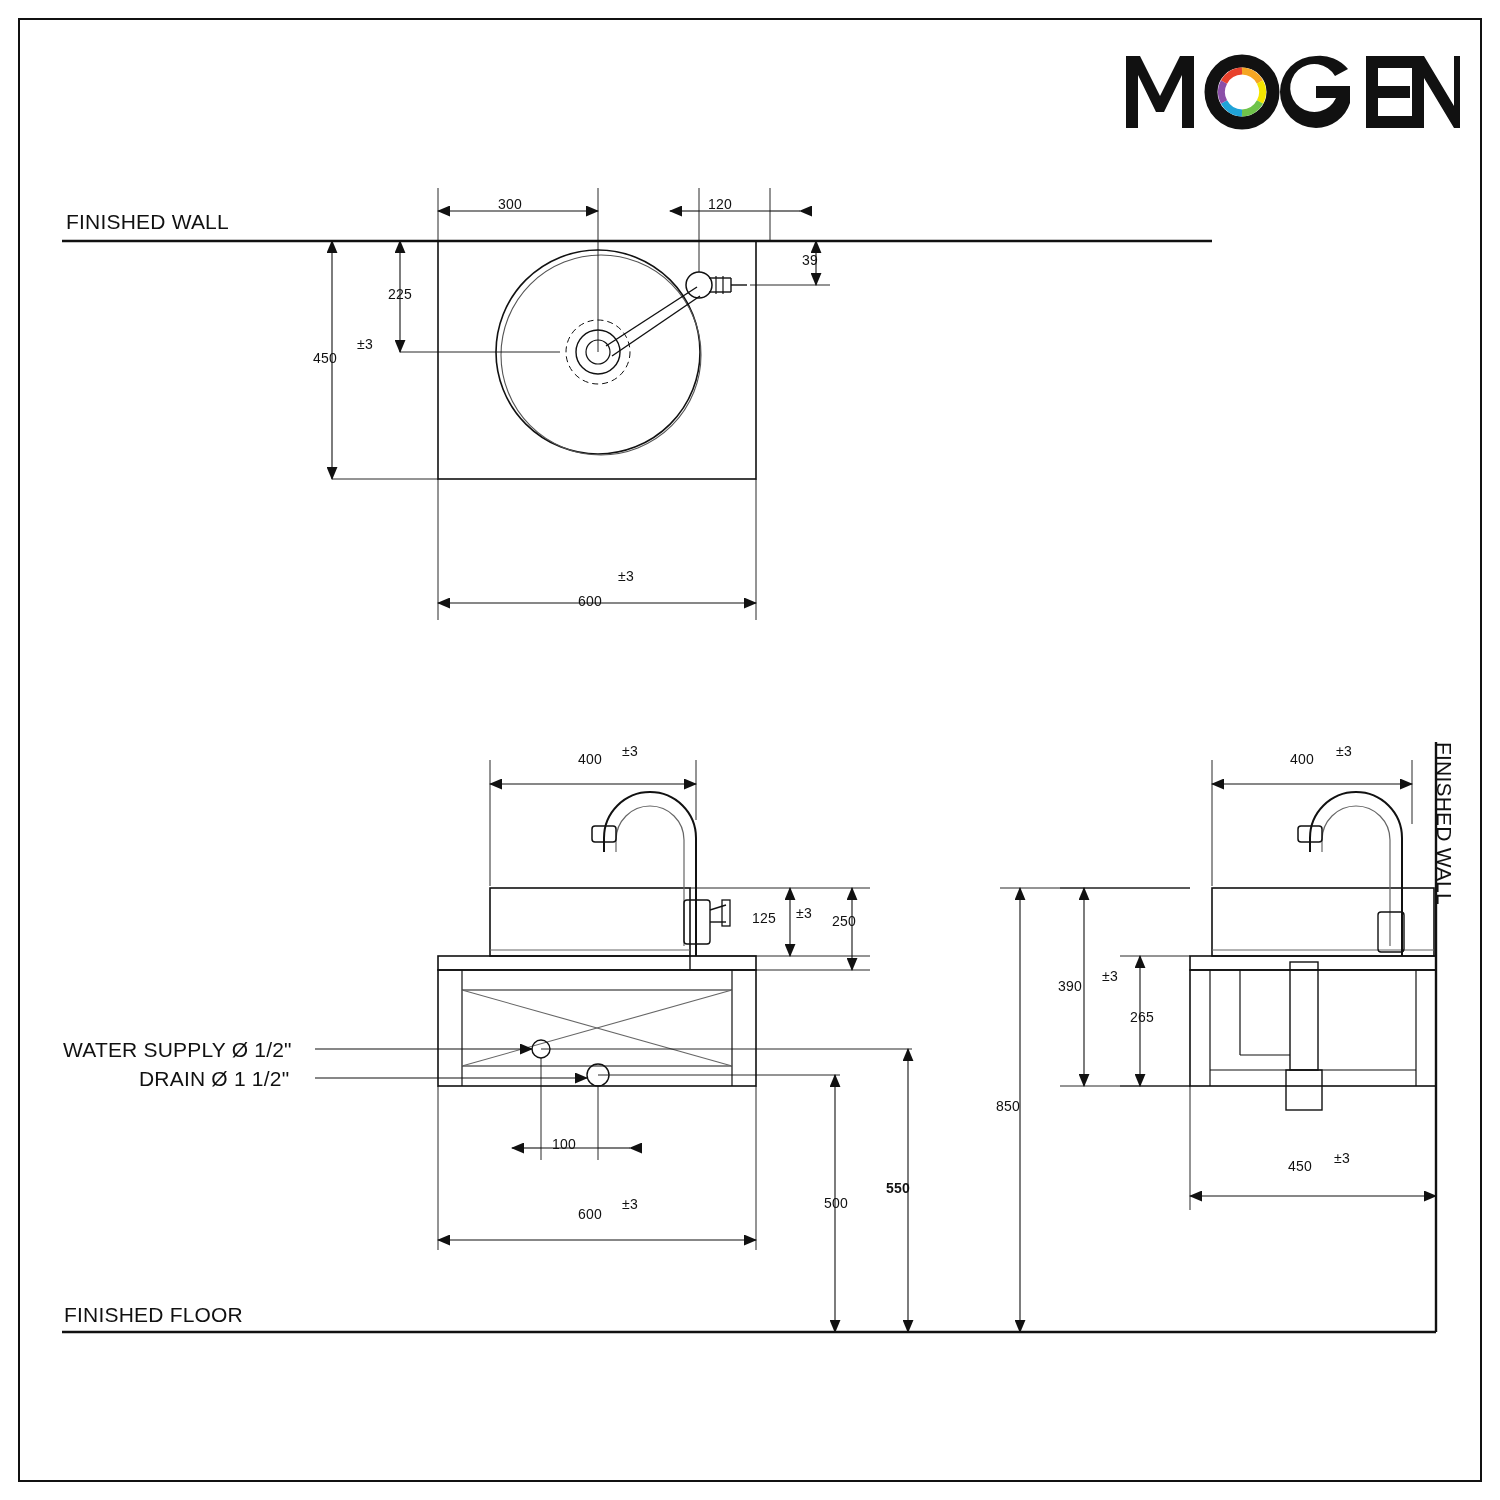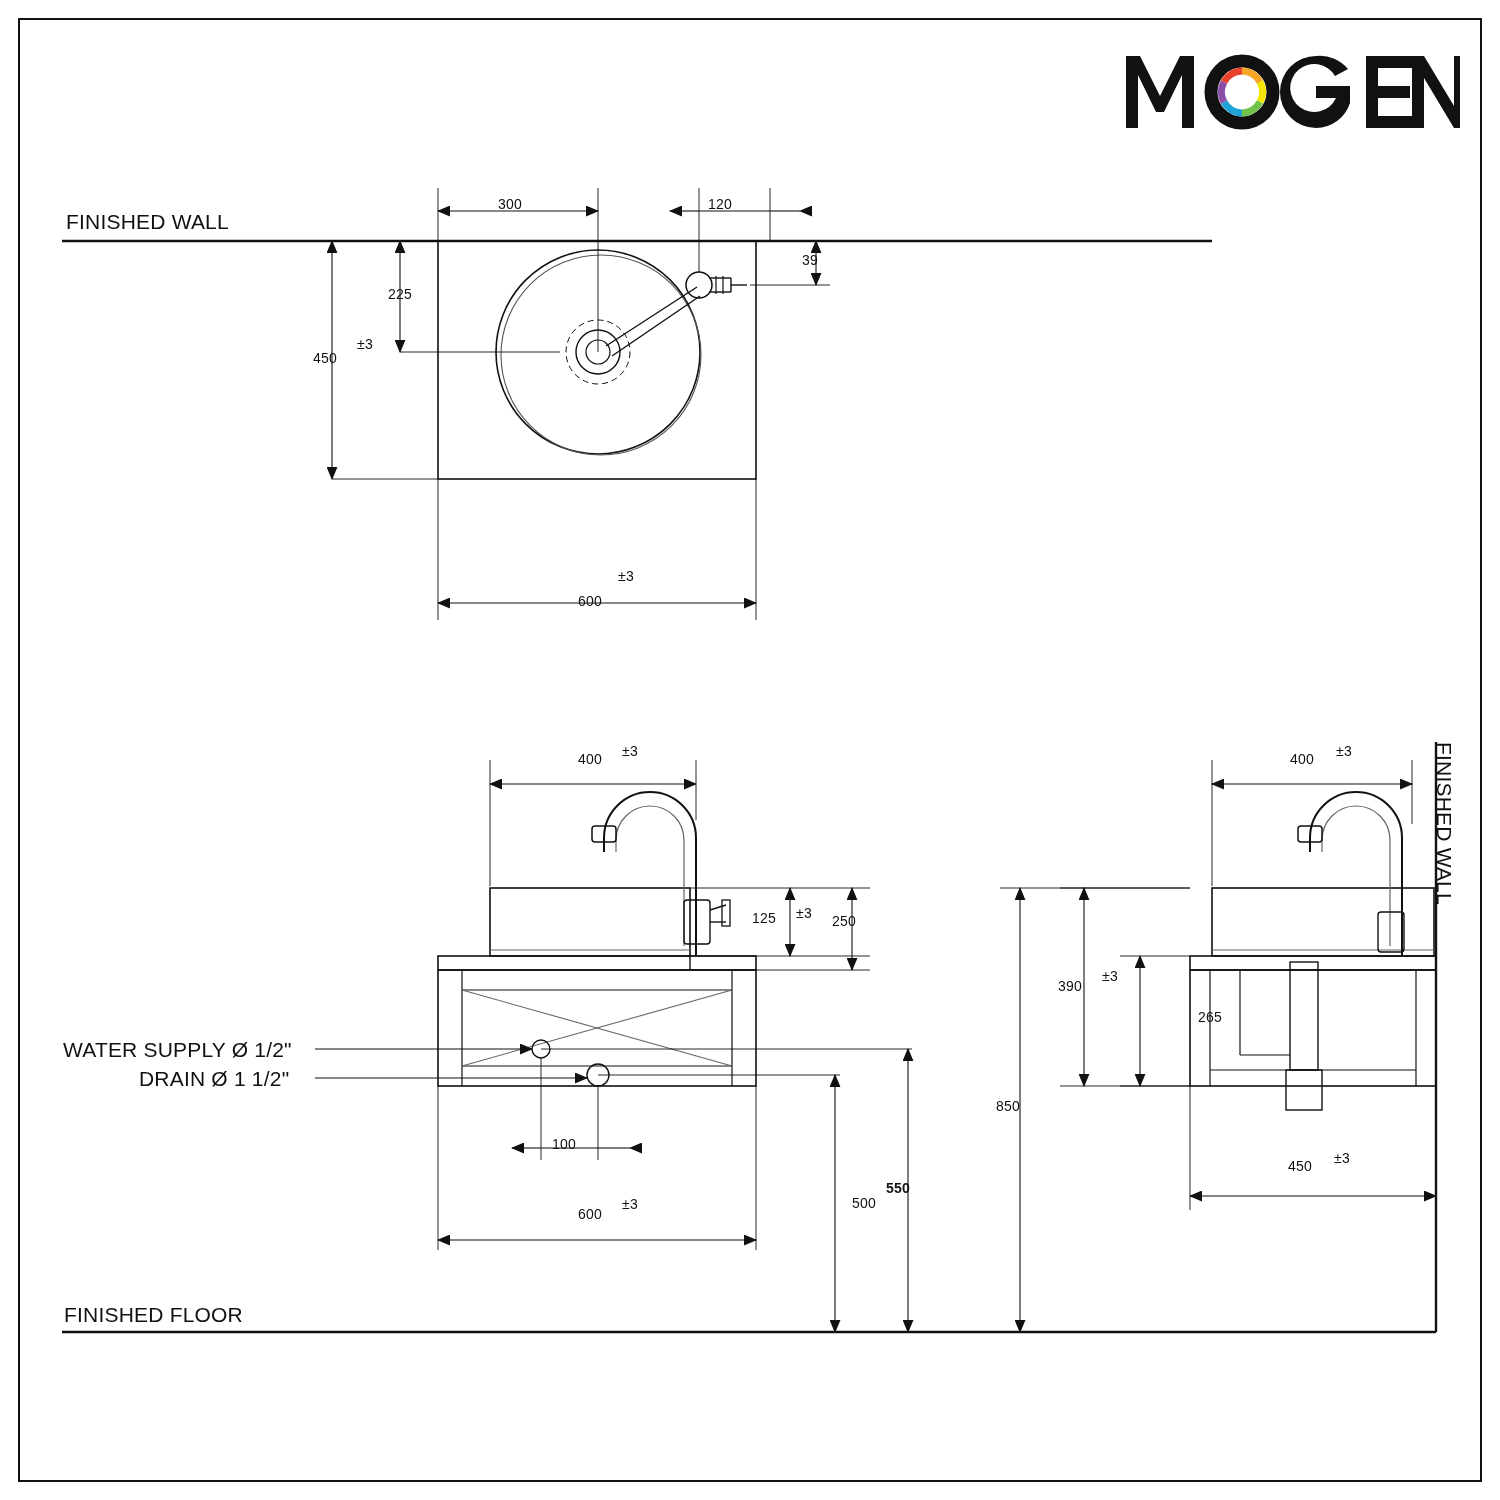--- a/index.html
+++ b/index.html
@@ -262,25 +262,25 @@
   <div class="lbl tol" style="left:618px; top:568px;">±3</div>
 
   <div class="lbl" style="left:578px; top:751px;">400</div>
   <div class="lbl tol" style="left:622px; top:743px;">±3</div>
   <div class="lbl" style="left:752px; top:910px;">125</div>
   <div class="lbl tol" style="left:796px; top:905px;">±3</div>
   <div class="lbl" style="left:832px; top:913px;">250</div>
   <div class="lbl" style="left:552px; top:1136px;">100</div>
   <div class="lbl" style="left:578px; top:1206px;">600</div>
   <div class="lbl tol" style="left:622px; top:1196px;">±3</div>
-  <div class="lbl" style="left:852px; top:1195px;">500</div>
+  <div class="lbl" style="left:824px; top:1195px;">500</div>
   <div class="lbl" style="left:886px; top:1180px;font-weight:bold;">550</div>
 
   <div class="lbl" style="left:1290px; top:751px;">400</div>
   <div class="lbl tol" style="left:1336px; top:743px;">±3</div>
   <div class="lbl" style="left:1058px; top:978px;">390</div>
   <div class="lbl tol" style="left:1102px; top:968px;">±3</div>
-  <div class="lbl" style="left:1198px; top:1009px;">265</div>
+  <div class="lbl" style="left:1130px; top:1009px;">265</div>
   <div class="lbl" style="left:996px; top:1098px;">850</div>
   <div class="lbl" style="left:1288px; top:1158px;">450</div>
   <div class="lbl tol" style="left:1334px; top:1150px;">±3</div>
 
 </div>
 
 </body></html>

